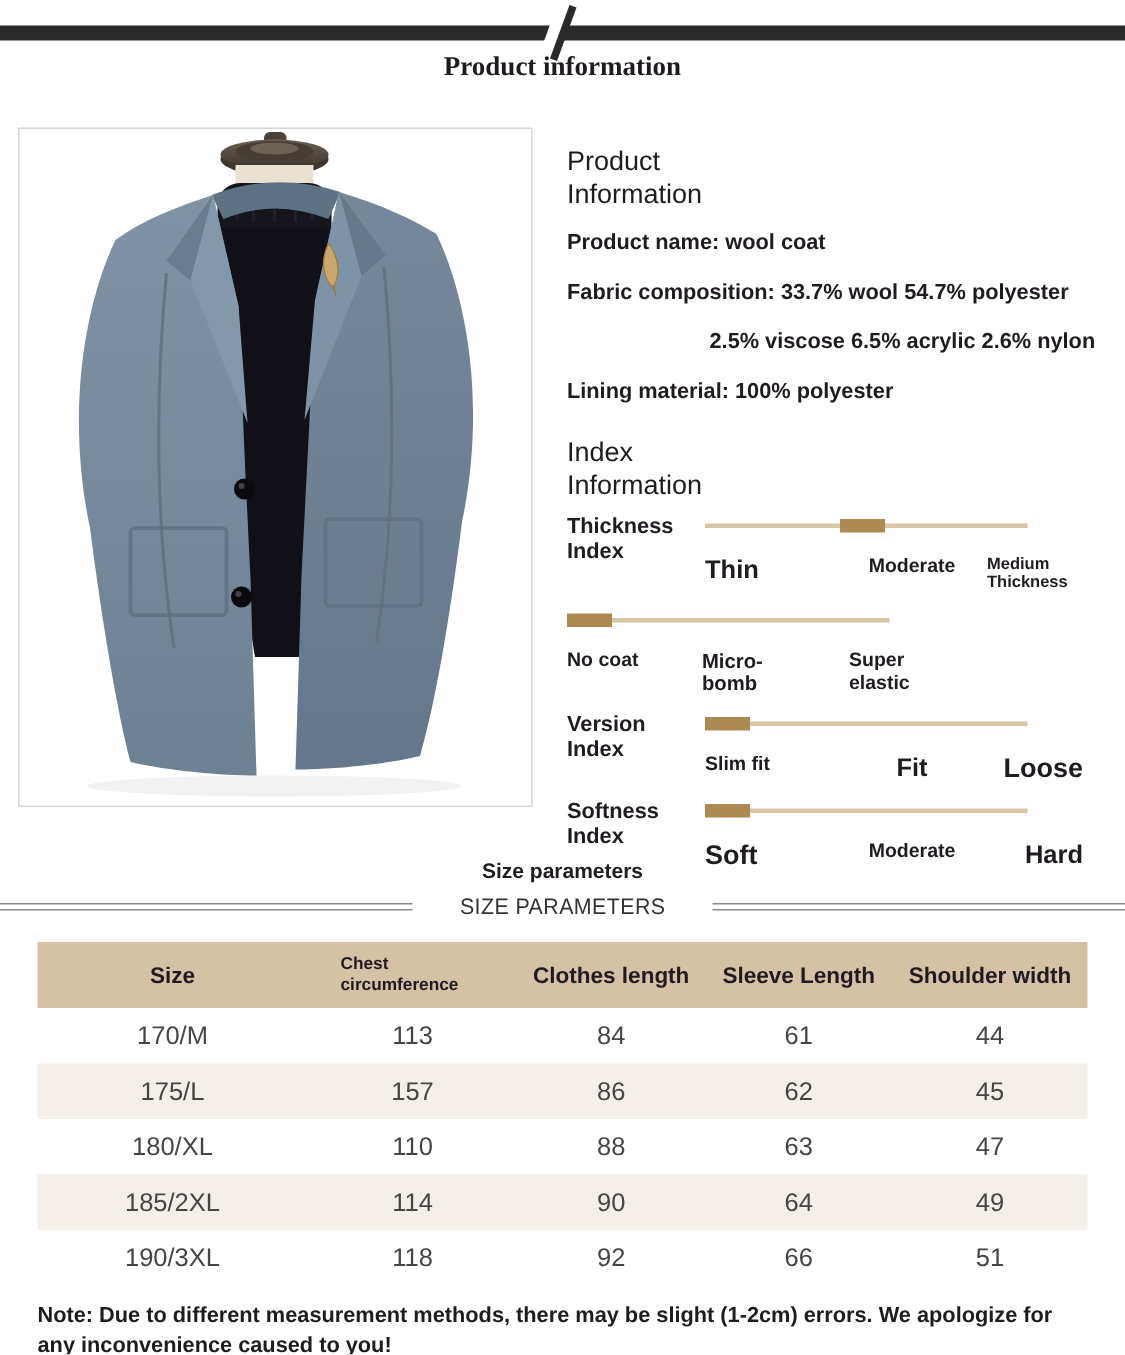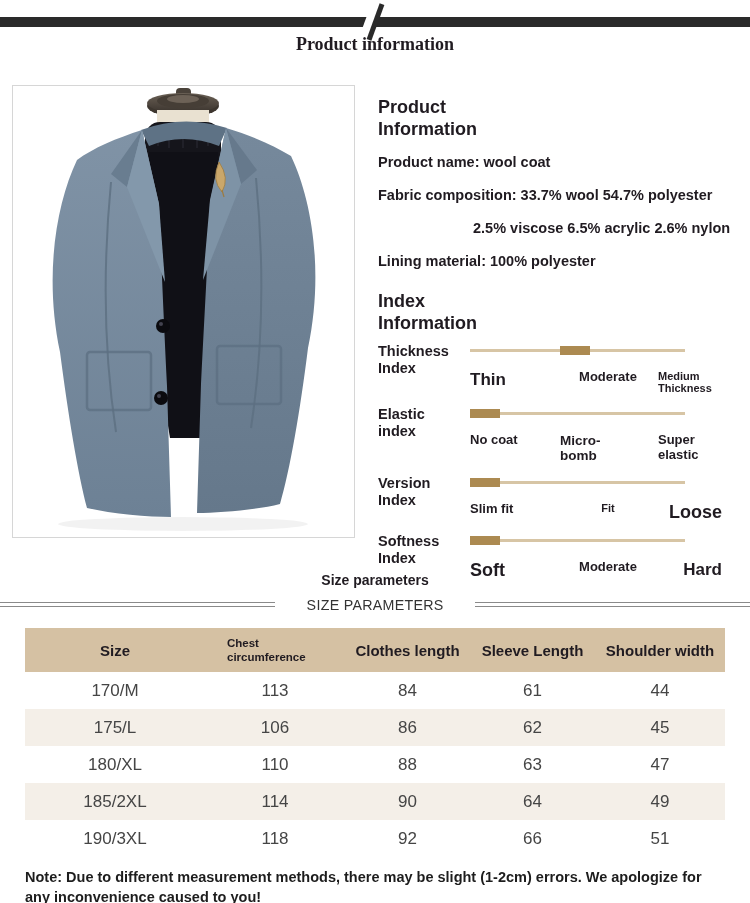--- a/index.html
+++ b/index.html
@@ -11,41 +11,41 @@
   .slash-gap{position:absolute;left:365px;top:-13px;width:11px;height:36px;background:#fff;transform:rotate(20deg);}
   .slash{position:absolute;left:373px;top:-14px;width:5px;height:38px;background:var(--bar,#2a2a2a);transform:rotate(20deg);}
   .page-title{position:absolute;top:34px;left:0;right:0;text-align:center;font-size:18px;font-weight:bold;font-family:Liberation Serif, serif;}
 
   
   .photo{position:absolute;left:12px;top:85px;width:341px;height:451px;border:1px solid #d6d6d6;background:#fff;}
   .photo svg{display:block;width:100%;height:100%;}
 
   
   .right-col{position:absolute;left:378px;top:97px;width:360px;}
-  .block-heading{font-size:18px;font-weight:bold;line-height:1.22;margin:0 0 13px;}
+  .block-heading{font-size:18px;font-weight:normal;line-height:1.22;margin:0 0 13px;}
   .block-heading span{display:block;}
   .spec{font-size:14.5px;font-weight:bold;margin:0 0 17px;}
   .spec.indent{padding-left:95px;}
   .idx-heading{margin-top:22px;margin-bottom:7px;}
 
   .index-row{display:flex;margin-bottom:10px;}
   .index-label{width:92px;font-weight:bold;font-size:14.5px;line-height:1.18;padding-top:1px;}
   .index-label span{display:block;}
   .index-scale{flex:1;padding-top:4px;}
   .track{position:relative;height:9px;width:215px;}
   .track::before{content:"";position:absolute;left:0;right:0;top:3px;height:3px;background:var(--track,#d7c5a5);}
   .handle{position:absolute;top:0;width:30px;height:9px;background:var(--handle,#ac8a51);}
   .scale-labels{display:flex;margin-top:15px;width:252px;}
   .sl{font-weight:bold;line-height:1.14;}
   .s0{width:88px;}
   .s1{width:76px;margin:0 auto;text-align:center;}
   .s2{width:64px;text-align:left;}
   .r0 .s0{font-size:17px}.r0 .s1{font-size:13px}.r0 .s2{font-size:11px}
   .r1 .s0{font-size:13px;width:60px}.r1 .s1{font-size:13.5px;text-align:left;padding-left:8px}.r1 .s2{font-size:13px}
-  .r2 .s0{font-size:13px}.r2 .s1{font-size:11px}.r2 .s2{font-size:18px;text-align:right}
+  .r2 .s0{font-size:13px}.r2 .s1{font-size:17px}.r2 .s2{font-size:18px;text-align:right}
   .r3 .s0{font-size:18px}.r3 .s1{font-size:13px}.r3 .s2{font-size:17px;text-align:right}
 
   
   .size-section{position:absolute;left:0;right:0;top:572px;}
   .size-title{text-align:center;font-size:14px;font-weight:bold;}
   .sep{display:flex;align-items:center;margin-top:8px;}
   .sep-line{flex:1;height:3px;border-top:1px solid #8a8a8a;border-bottom:1px solid #8a8a8a;}
   .sep-text{padding:0 28px;font-size:15px;color:#333;letter-spacing:0.3px;transform:scaleX(0.95);}
 
   .size-table{margin:15px 25px 0;}
@@ -153,24 +153,20 @@
         </div>
         <div class="scale-labels">
           <span class="sl s0">Thin</span>
           <span class="sl s1">Moderate</span>
           <span class="sl s2">Medium Thickness</span>
         </div>
       </div>
     </div>
 
     <div class="index-row r1">
-      <div class="index-label">
-        <span>Elastic</span>
-          <span>index</span>
-      </div>
       <div class="index-scale">
         <div class="track">
           <div class="handle" style="left: 0%;"></div>
         </div>
         <div class="scale-labels">
           <span class="sl s0">No coat</span>
           <span class="sl s1">Micro-bomb</span>
           <span class="sl s2">Super elastic</span>
         </div>
       </div>
@@ -229,21 +225,21 @@
       </div>
       <div class="trow tdata">
         <div class="cell">170/M</div>
         <div class="cell">113</div>
         <div class="cell">84</div>
         <div class="cell">61</div>
         <div class="cell">44</div>
       </div>
       <div class="trow tdata alt">
         <div class="cell">175/L</div>
-        <div class="cell">106</div>
+        <div class="cell">157</div>
         <div class="cell">86</div>
         <div class="cell">62</div>
         <div class="cell">45</div>
       </div>
       <div class="trow tdata">
         <div class="cell">180/XL</div>
         <div class="cell">110</div>
         <div class="cell">88</div>
         <div class="cell">63</div>
         <div class="cell">47</div>

